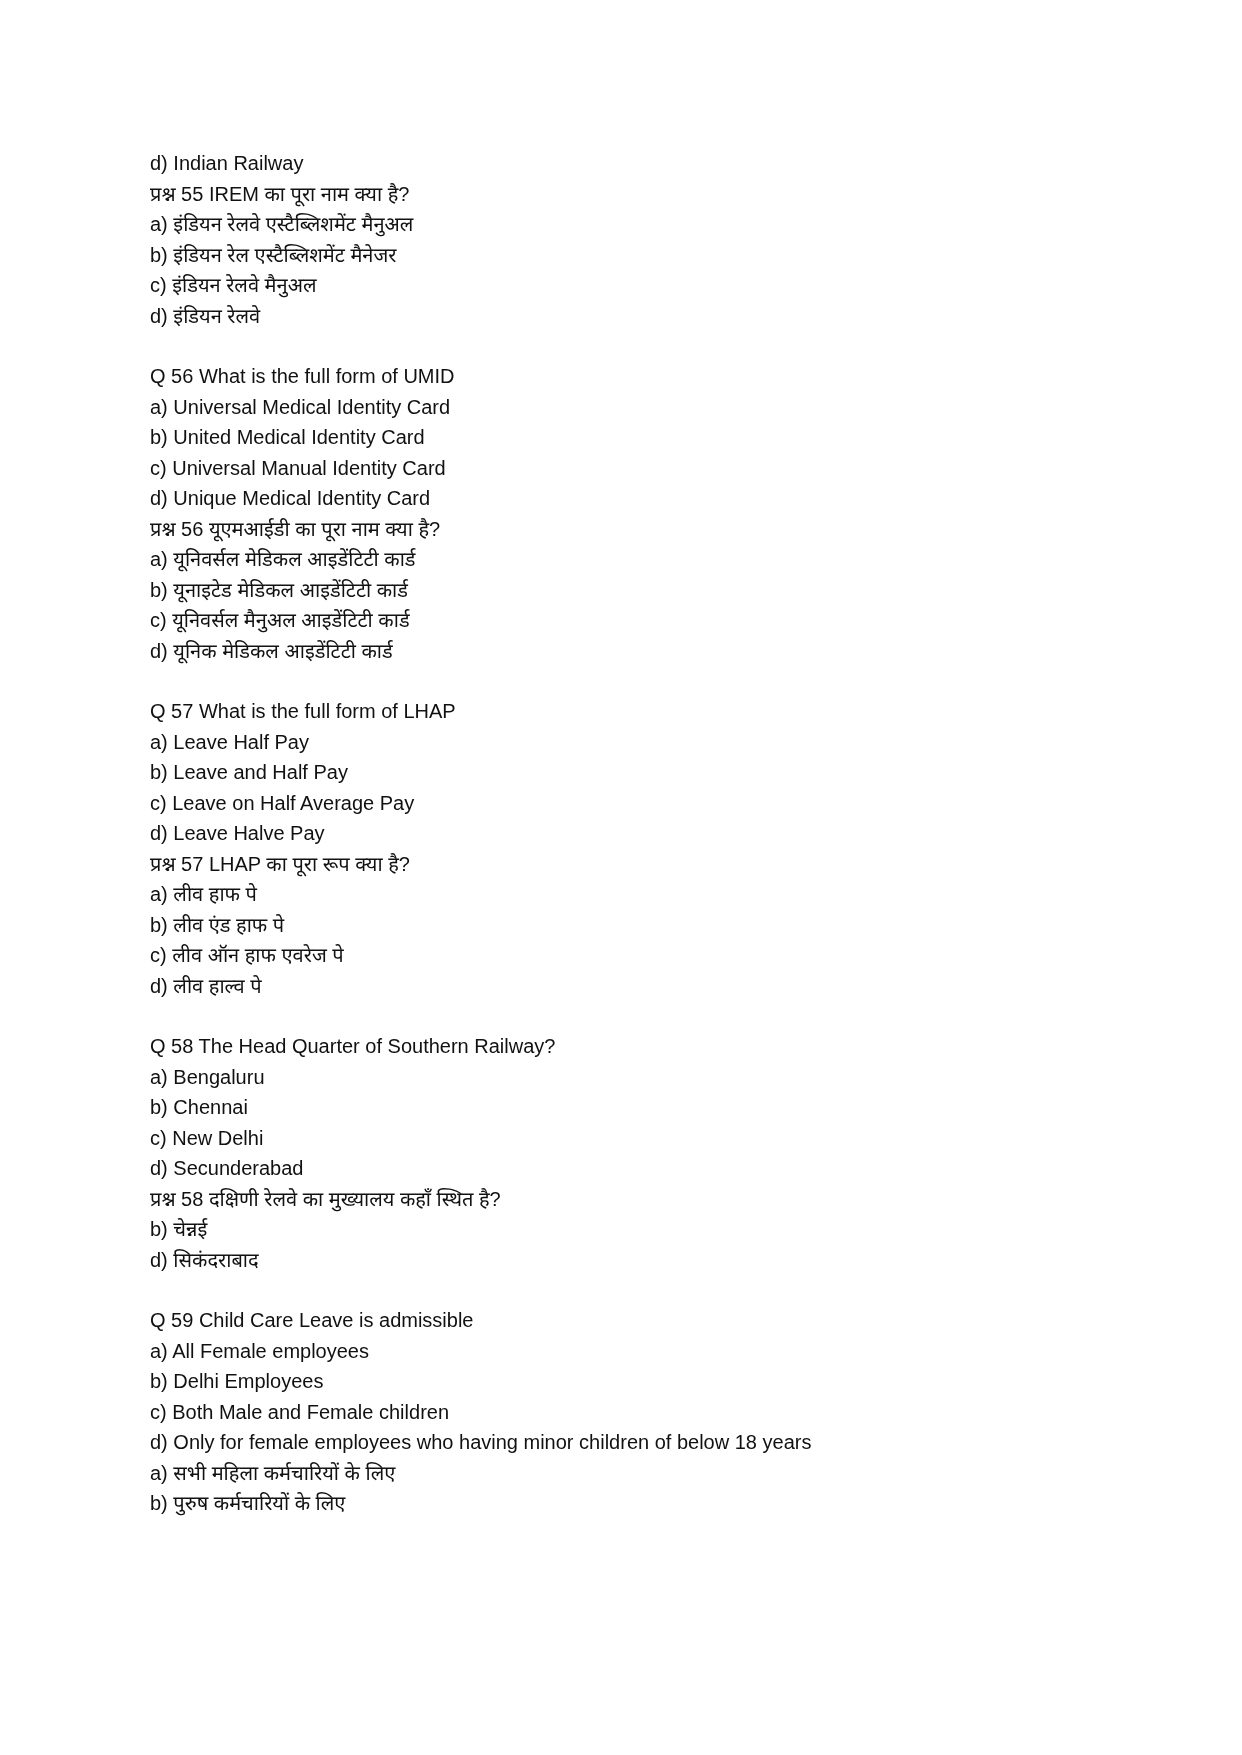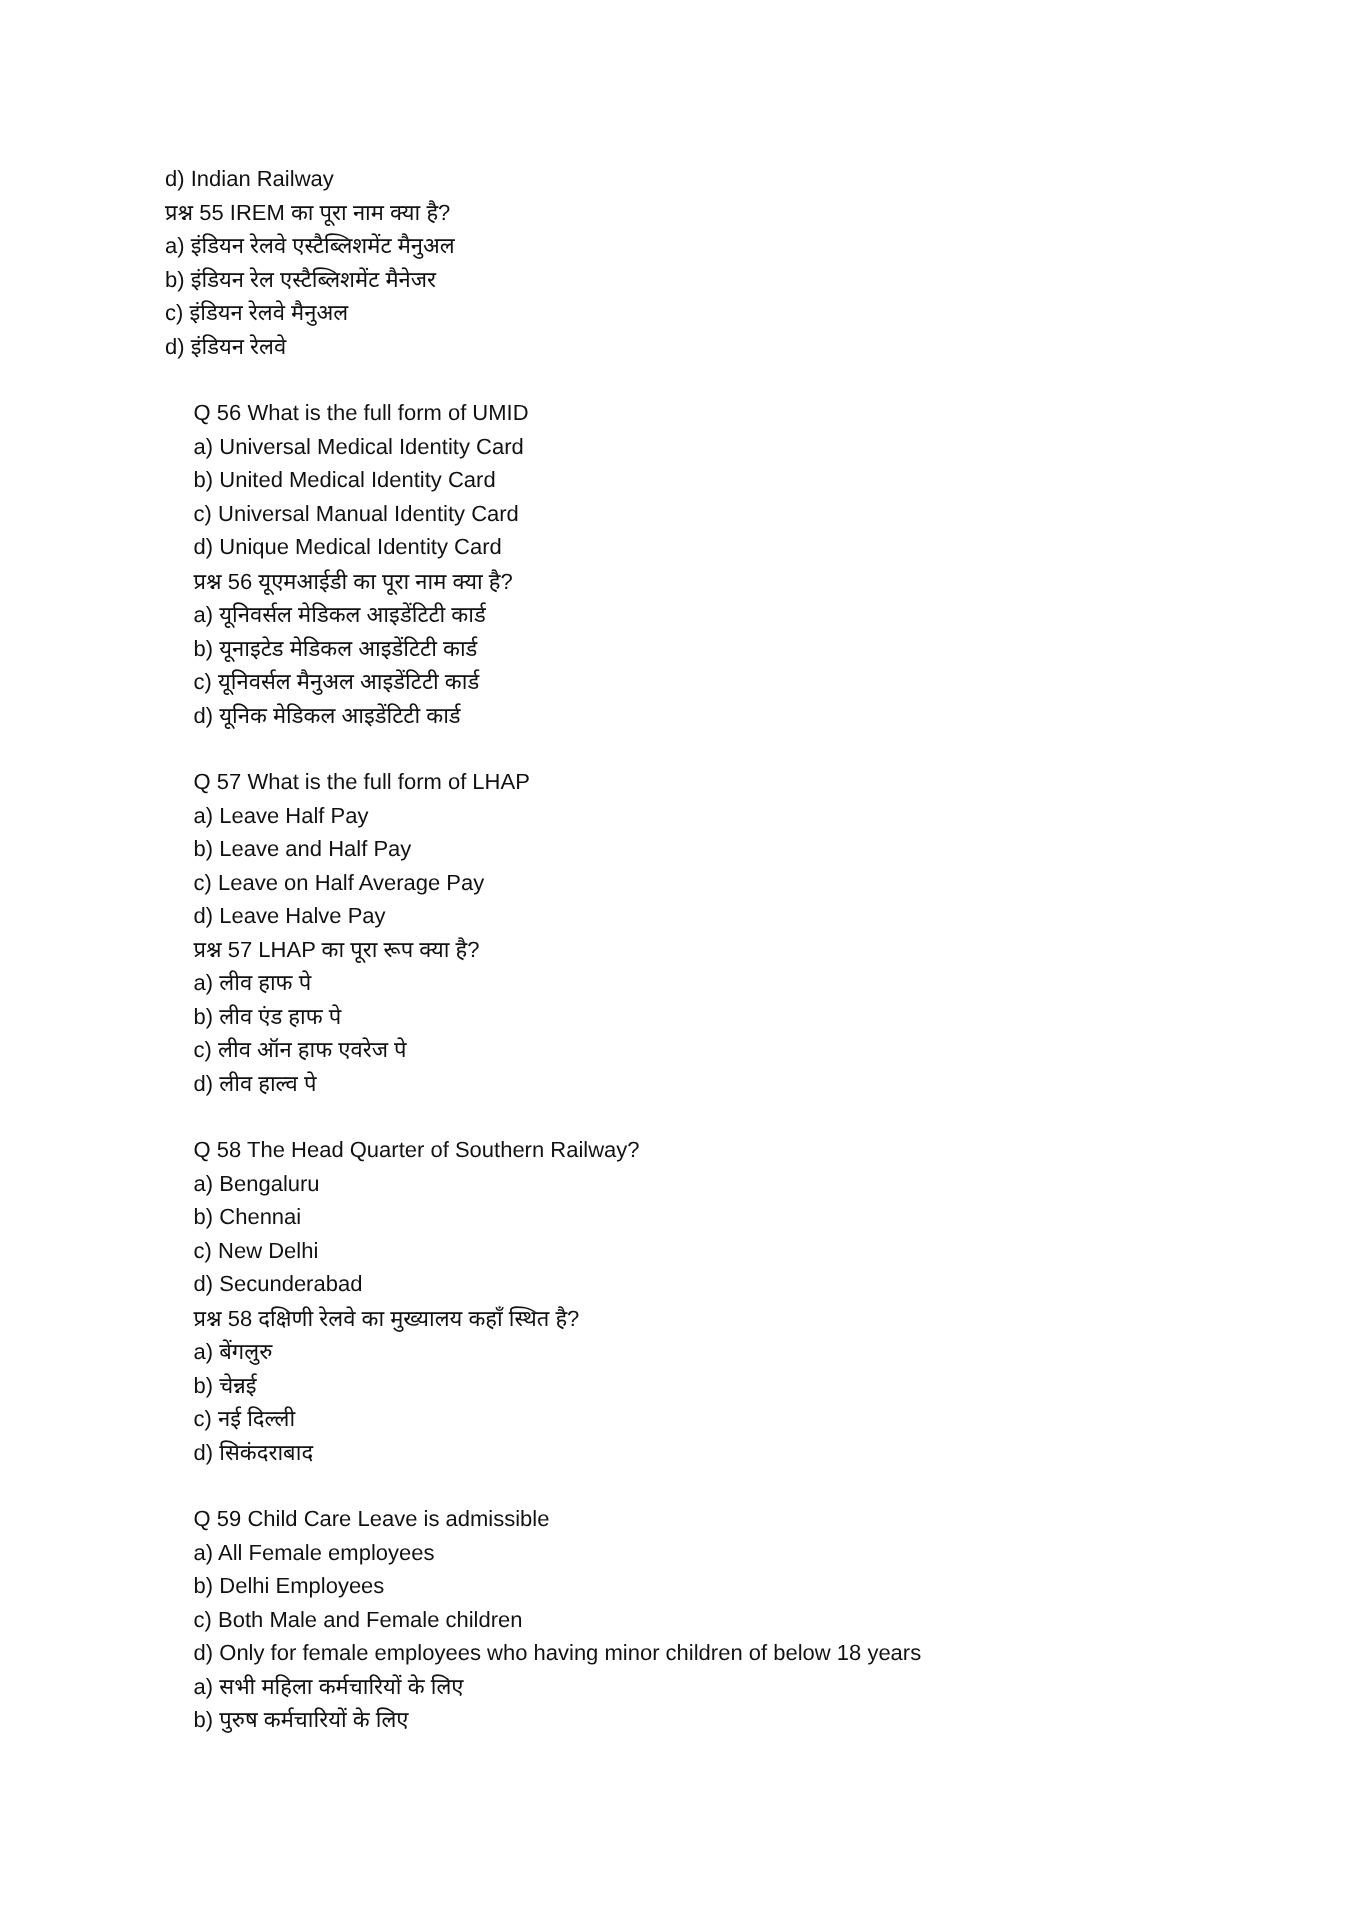--- a/index.html
+++ b/index.html
@@ -3,21 +3,21 @@
 <meta charset="utf-8">
 <style>
   html, body { margin: 0; padding: 0; background: #ffffff; }
   body { width: 1242px; height: 1755px; position: relative; overflow: hidden; }
   .page {
     position: absolute; left: 150px; top: 148px;
     font-family: "Liberation Sans", "DejaVu Sans", sans-serif;
     font-size: 20px; color: #111111; line-height: 30.5px;
   }
   .block { margin: 0; }
-  .block + .block { margin-top: 30px; margin-left: 26px; }
+  .block + .block { margin-top: 30px; }
   .line { white-space: nowrap; display: block; }
 </style>
 </head>
 <body>
 
 <div class="page">
 
   <div class="block">
     <span class="line">d) Indian Railway</span>
     <span class="line">प्रश्न 55 IREM का पूरा नाम क्या है?</span>
@@ -53,23 +53,21 @@
     <span class="line">d) लीव हाल्व पे</span>
   </div>
 
   <div class="block">
     <span class="line">Q 58 The Head Quarter of Southern Railway?</span>
     <span class="line">a) Bengaluru</span>
     <span class="line">b) Chennai</span>
     <span class="line">c) New Delhi</span>
     <span class="line">d) Secunderabad</span>
     <span class="line">प्रश्न 58 दक्षिणी रेलवे का मुख्यालय कहाँ स्थित है?</span>
-    <span class="line">a) बेंगलुरु</span>
     <span class="line">b) चेन्नई</span>
-    <span class="line">c) नई दिल्ली</span>
     <span class="line">d) सिकंदराबाद</span>
   </div>
 
   <div class="block">
     <span class="line">Q 59 Child Care Leave is admissible</span>
     <span class="line">a) All Female employees</span>
     <span class="line">b) Delhi Employees</span>
     <span class="line">c) Both Male and Female children</span>
     <span class="line">d) Only for female employees who having minor children of below 18 years</span>
     <span class="line">a) सभी महिला कर्मचारियों के लिए</span>

